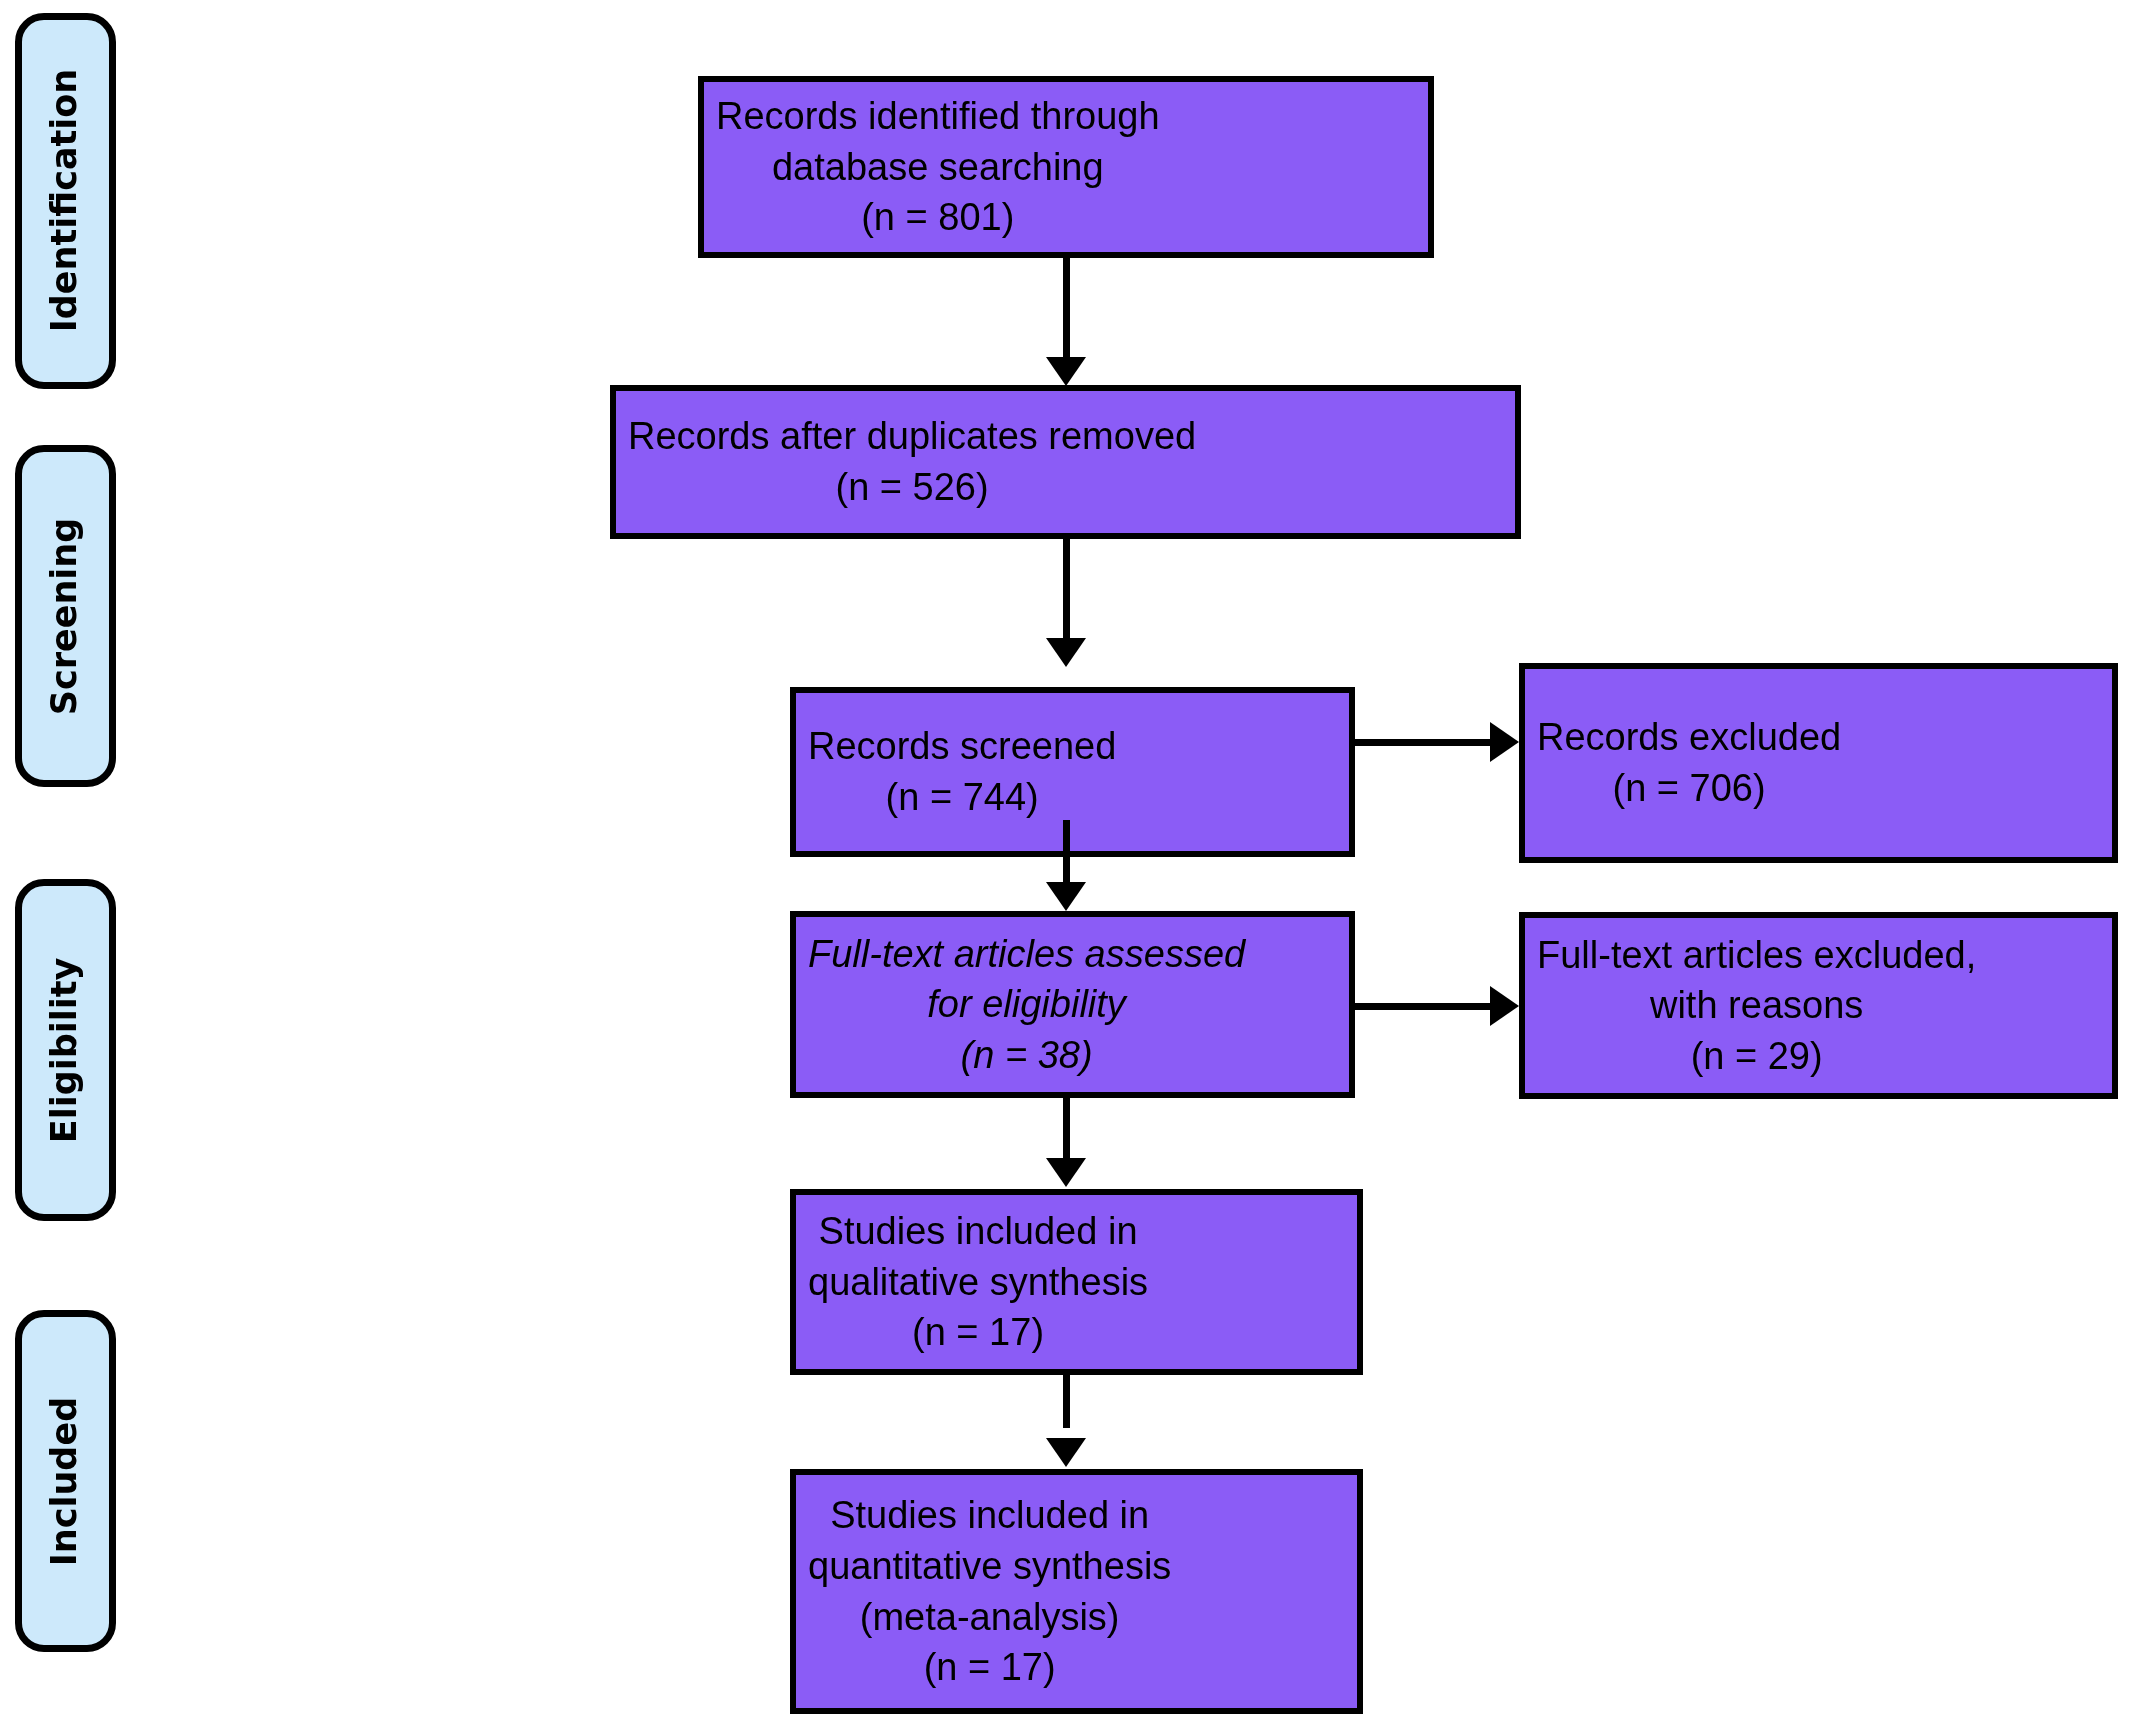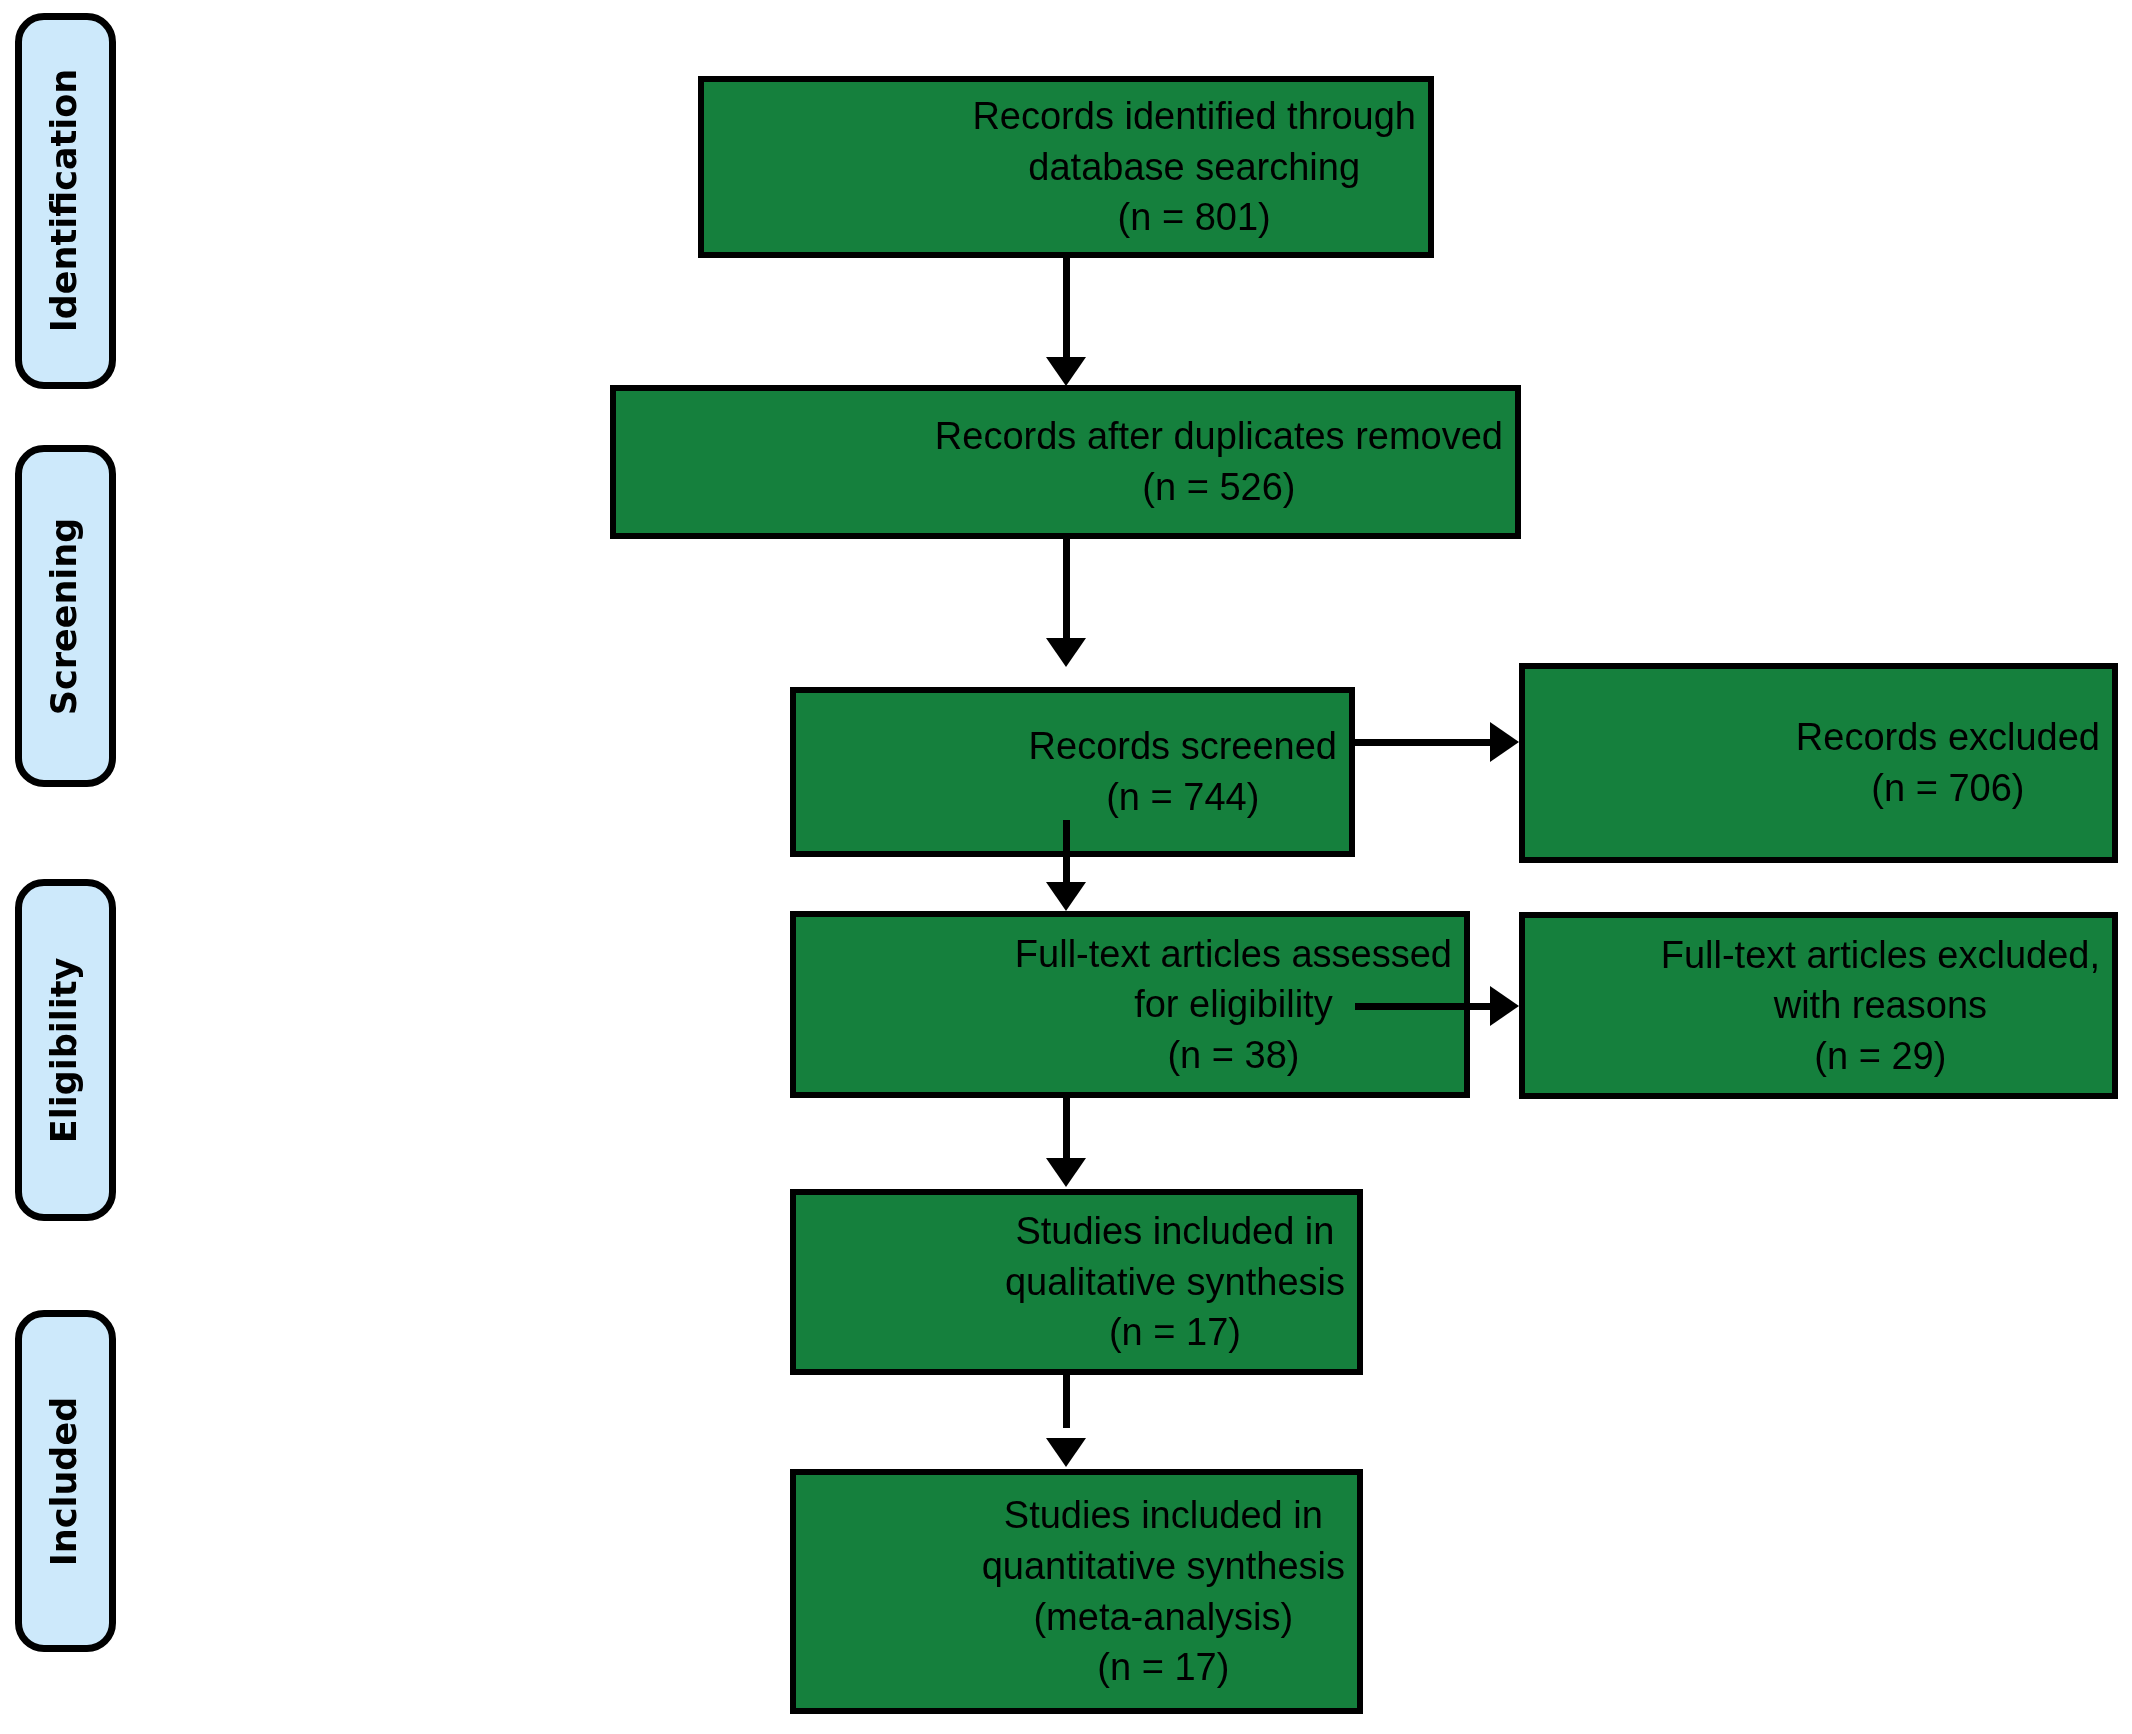--- a/index.html
+++ b/index.html
@@ -34,26 +34,26 @@
     font-weight: 700;
     font-size: 35px;
     letter-spacing: 0px;
     color: #000000;
     line-height: 1;
   }
 
   
   .flow-box {
     position: absolute;
-    background: #15803d;
+    background: #8b5cf6;
     border: 6.8px solid #000000;
     box-sizing: border-box;
     display: flex;
     align-items: center;
-    justify-content: flex-end;
+    justify-content: flex-start;
     text-align: center;
   }
   .flow-text {
     font-family: "Liberation Sans", sans-serif;
     font-size: 38px;
     line-height: 1.33;
     color: #000000;
     white-space: pre-line;
     padding: 0 12px;
   }
@@ -133,21 +133,21 @@
     <span class="flow-text">Records excluded
 (n = 706)</span>
   </div>
 
   <div class="h-line" style="left:1355px; top:739px; width:136px; height:6.8px;"></div>
   <div class="arrow-right" style="left:1490px; top:722px;"></div>
 
   <div class="v-line" style="left:1063px; top:820px; width:6.8px; height:64px;"></div>
   <div class="arrow-down" style="left:1046px; top:882px;"></div>
 
-  <div class="flow-box" style="left:790px; top:911px; width:680px; height:187px;">
+  <div class="flow-box" style="left:790px; top:911px; width:565px; height:187px;font-style:italic;">
     <span class="flow-text">Full-text articles assessed
 for eligibility
 (n = 38)</span>
   </div>
 
   <div class="flow-box" style="left:1519px; top:912px; width:599px; height:187px;">
     <span class="flow-text">Full-text articles excluded,
 with reasons
 (n = 29)</span>
   </div>

